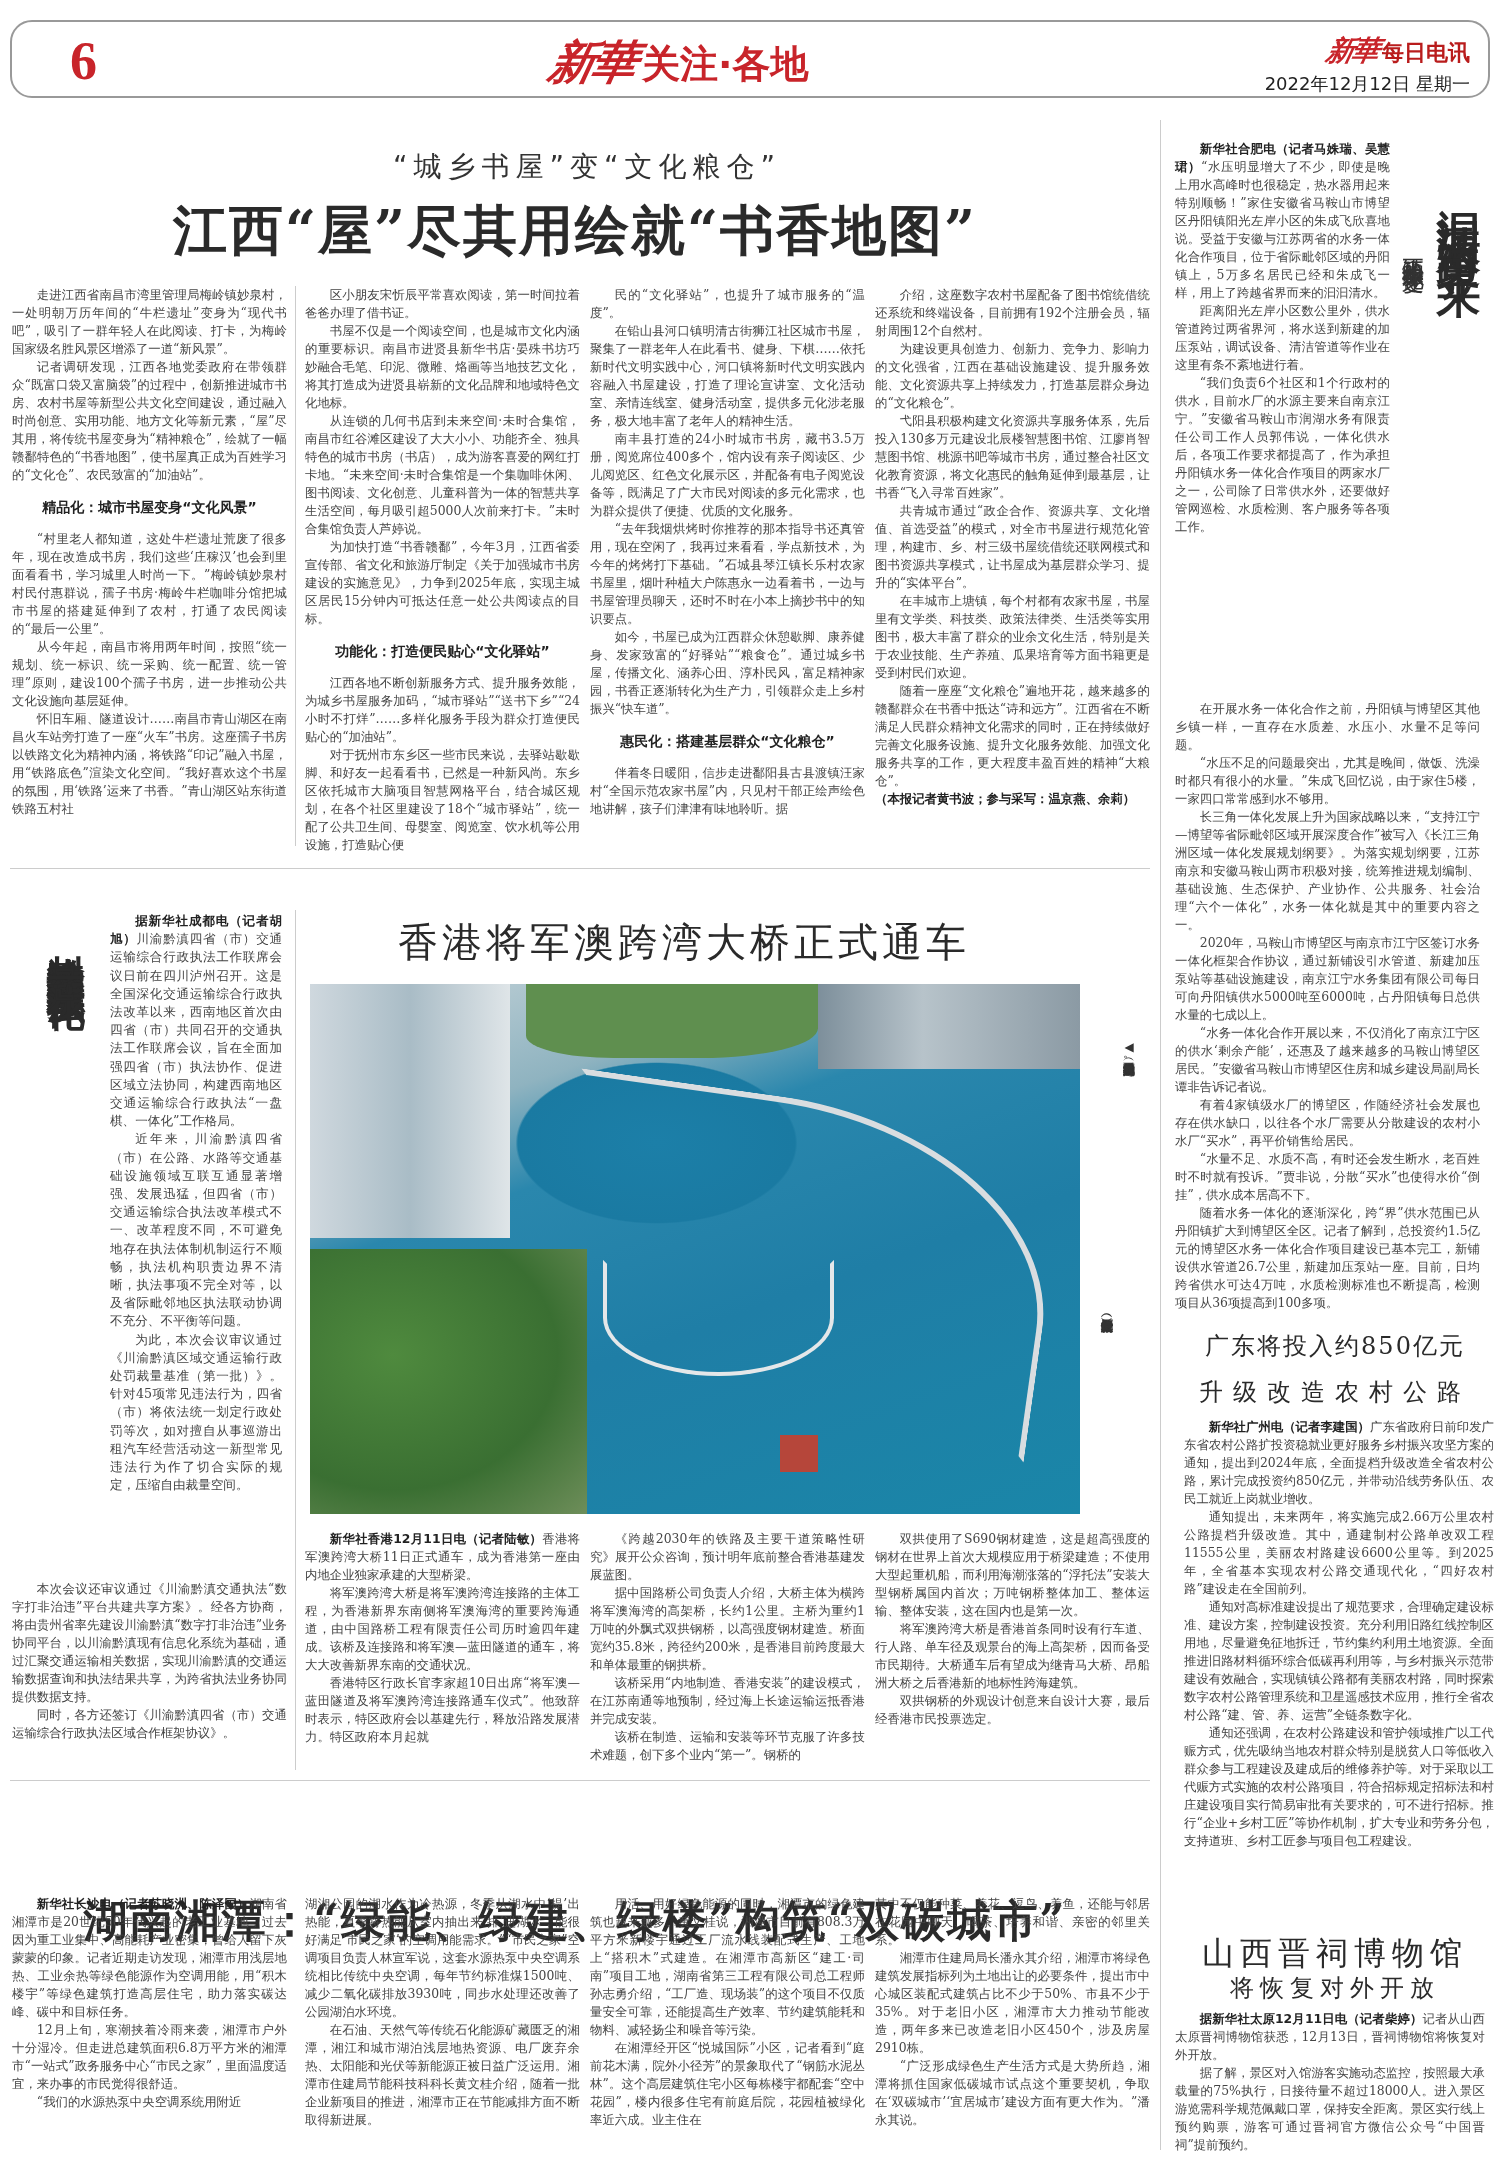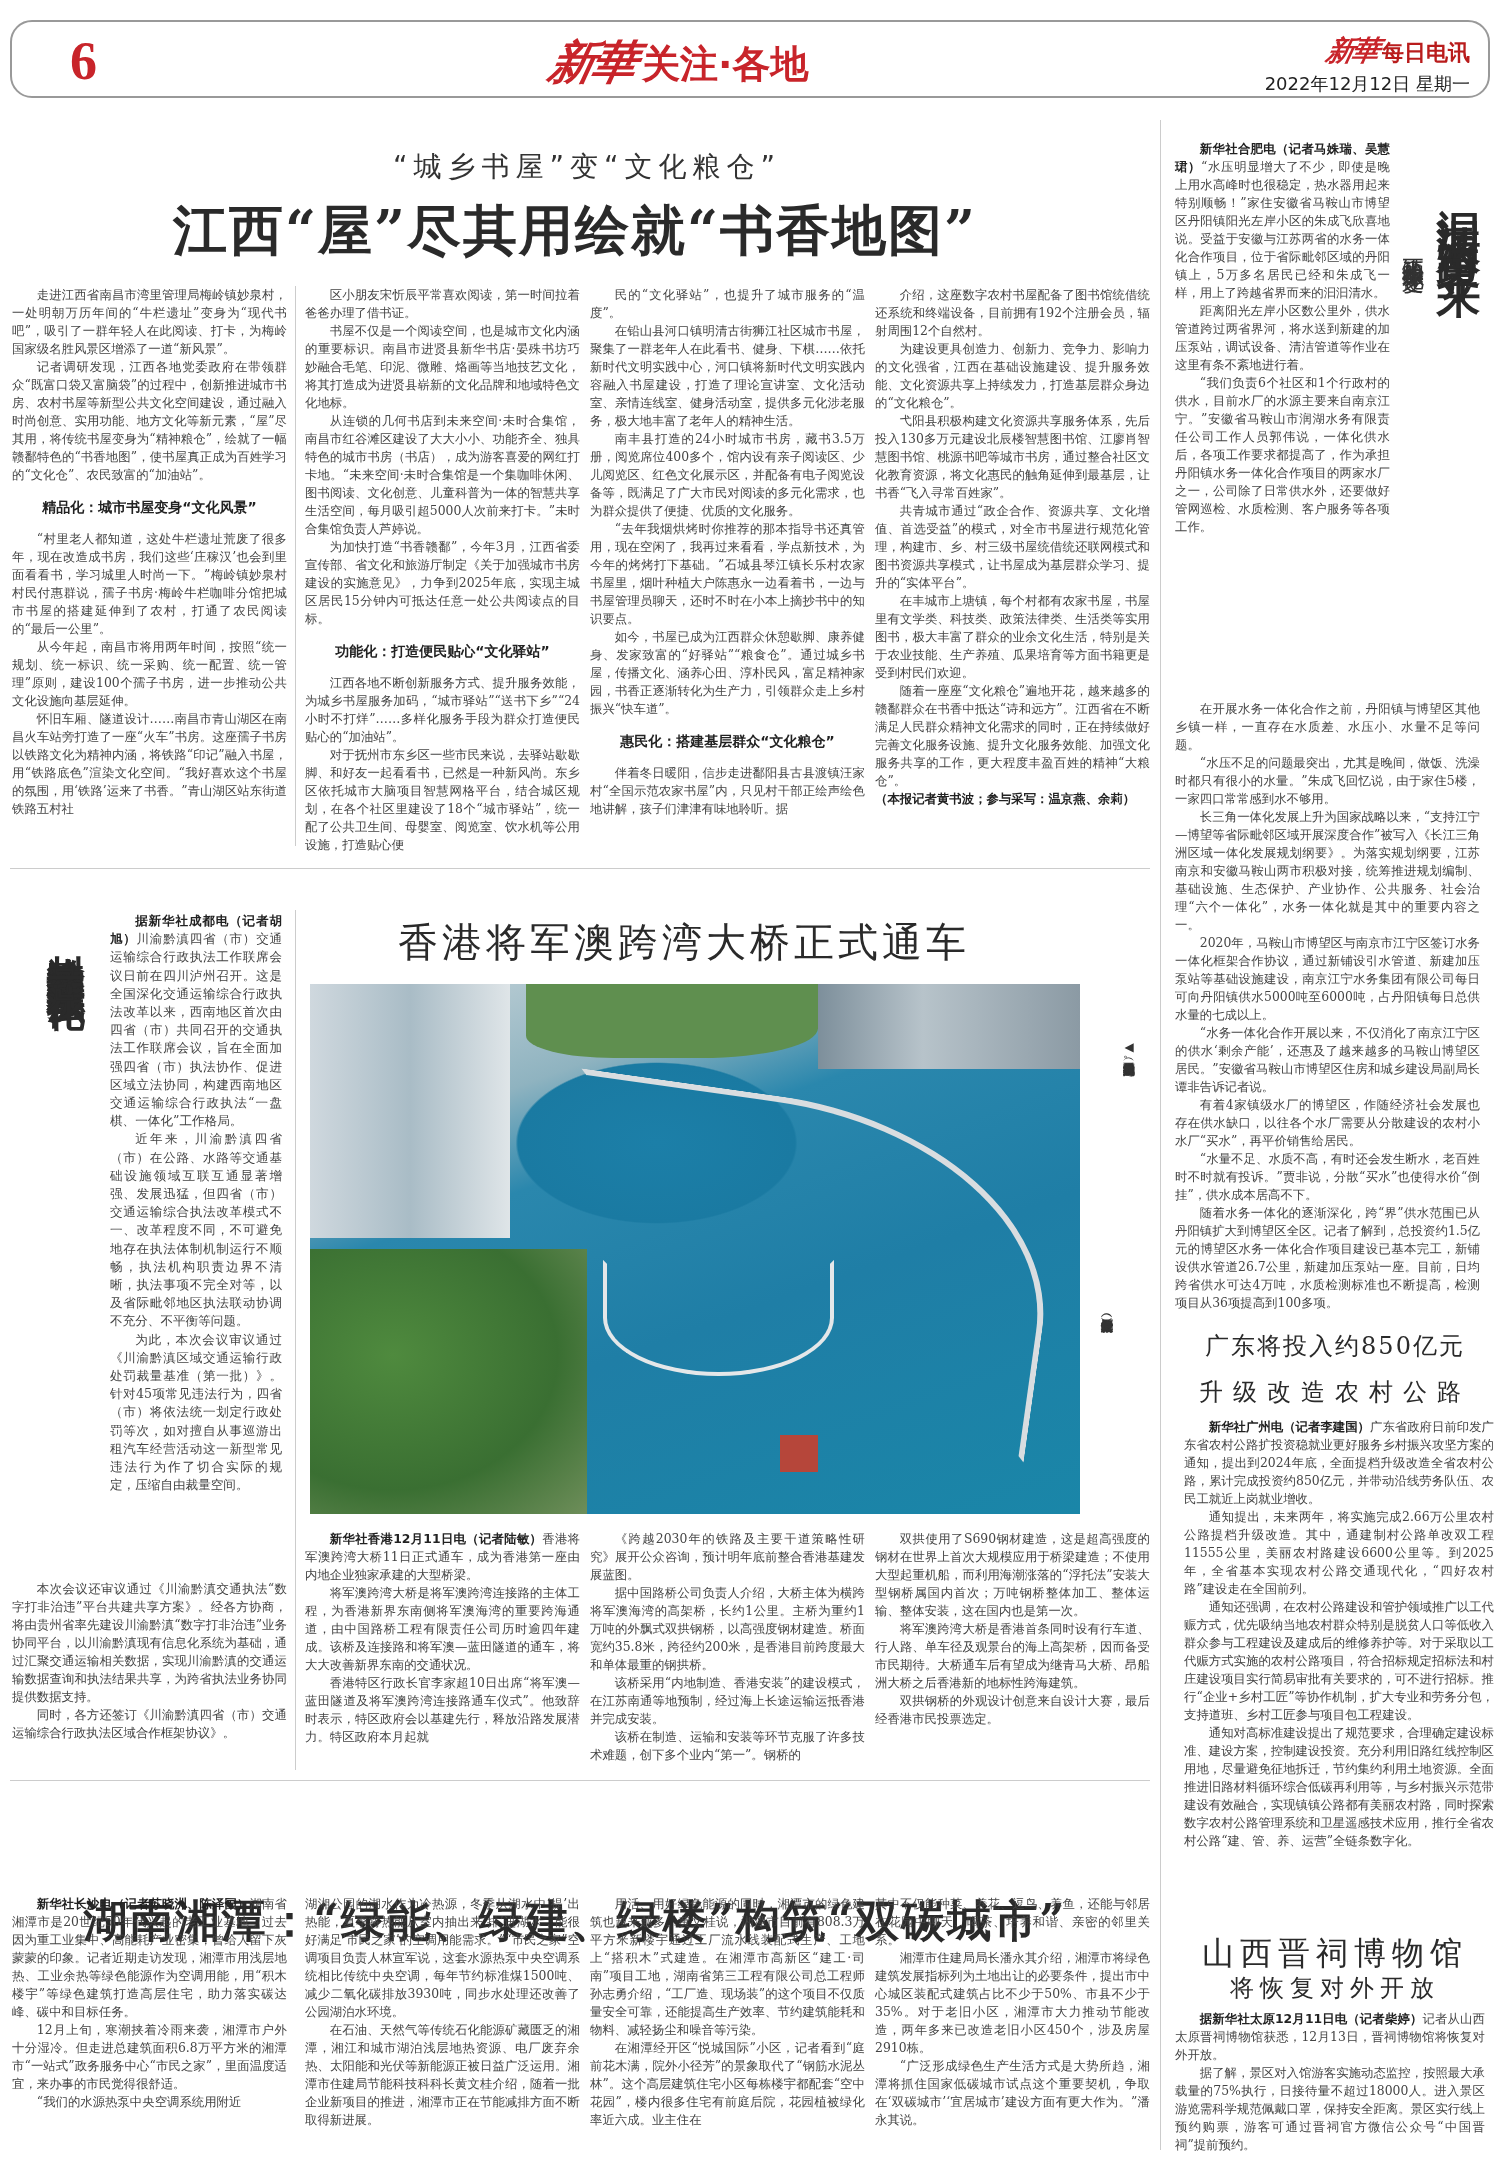--- a/index.html
+++ b/index.html
@@ -121,22 +121,22 @@
   <p>有着4家镇级水厂的博望区，作随经济社会发展也存在供水缺口，以往各个水厂需要从分散建设的农村小水厂“买水”，再平价销售给居民。</p>
   <p>“水量不足、水质不高，有时还会发生断水，老百姓时不时就有投诉。”贾非说，分散“买水”也使得水价“倒挂”，供水成本居高不下。</p>
   <p>随着水务一体化的逐渐深化，跨“界”供水范围已从丹阳镇扩大到博望区全区。记者了解到，总投资约1.5亿元的博望区水务一体化合作项目建设已基本完工，新铺设供水管道26.7公里，新建加压泵站一座。目前，日均跨省供水可达4万吨，水质检测标准也不断提高，检测项目从36项提高到100多项。</p>
 </div>
 
 <div class="abs headline" style="left:1170px; top:1330px; width:330px; font-size:24px; font-weight:normal; letter-spacing:2px;">广东将投入约850亿元</div>
 <div class="abs headline" style="left:1170px; top:1376px; width:330px; font-size:24px; font-weight:normal; letter-spacing:10px;">升级改造农村公路</div>
 <div class="abs body-col" style="left:1175px; top:1418px; width:310px;margin-left:9px;">
   <p><span class="lead">新华社广州电（记者李建国）</span><span>广东省政府日前印发广东省农村公路扩投资稳就业更好服务乡村振兴攻坚方案的通知，提出到2024年底，全面提档升级改造全省农村公路，累计完成投资约850亿元，并带动沿线劳务队伍、农民工就近上岗就业增收。</span></p>
   <p>通知提出，未来两年，将实施完成2.66万公里农村公路提档升级改造。其中，通建制村公路单改双工程11555公里，美丽农村路建设6600公里等。到2025年，全省基本实现农村公路交通现代化，“四好农村路”建设走在全国前列。</p>
+  <p>通知对高标准建设提出了规范要求，合理确定建设标准、建设方案，控制建设投资。充分利用旧路红线控制区用地，尽量避免征地拆迁，节约集约利用土地资源。全面推进旧路材料循环综合低碳再利用等，与乡村振兴示范带建设有效融合，实现镇镇公路都有美丽农村路，同时探索数字农村公路管理系统和卫星遥感技术应用，推行全省农村公路“建、管、养、运营”全链条数字化。</p>
   <p>通知还强调，在农村公路建设和管护领域推广以工代赈方式，优先吸纳当地农村群众特别是脱贫人口等低收入群众参与工程建设及建成后的维修养护等。对于采取以工代赈方式实施的农村公路项目，符合招标规定招标法和村庄建设项目实行简易审批有关要求的，可不进行招标。推行“企业+乡村工匠”等协作机制，扩大专业和劳务分包，支持道班、乡村工匠参与项目包工程建设。</p>
-  <p>通知对高标准建设提出了规范要求，合理确定建设标准、建设方案，控制建设投资。充分利用旧路红线控制区用地，尽量避免征地拆迁，节约集约利用土地资源。全面推进旧路材料循环综合低碳再利用等，与乡村振兴示范带建设有效融合，实现镇镇公路都有美丽农村路，同时探索数字农村公路管理系统和卫星遥感技术应用，推行全省农村公路“建、管、养、运营”全链条数字化。</p>
 </div>
 
 <div class="abs headline" style="left:1170px; top:1932px; width:330px; font-size:32px; font-weight:normal; letter-spacing:6px;">山西晋祠博物馆</div>
 <div class="abs headline" style="left:1170px; top:1972px; width:330px; font-size:24px; font-weight:normal; letter-spacing:6px;">将恢复对外开放</div>
 <div class="abs body-col" style="left:1175px; top:2010px; width:310px;">
   <p><span class="lead">据新华社太原12月11日电（记者柴婷）</span><span>记者从山西太原晋祠博物馆获悉，12月13日，晋祠博物馆将恢复对外开放。</span></p>
   <p>据了解，景区对入馆游客实施动态监控，按照最大承载量的75%执行，日接待量不超过18000人。进入景区游览需科学规范佩戴口罩，保持安全距离。景区实行线上预约购票，游客可通过晋祠官方微信公众号“中国晋祠”提前预约。</p>
 </div>
 
 <div class="rule" style="left:10px; top:868px; width:1140px; height:1px;"></div>

